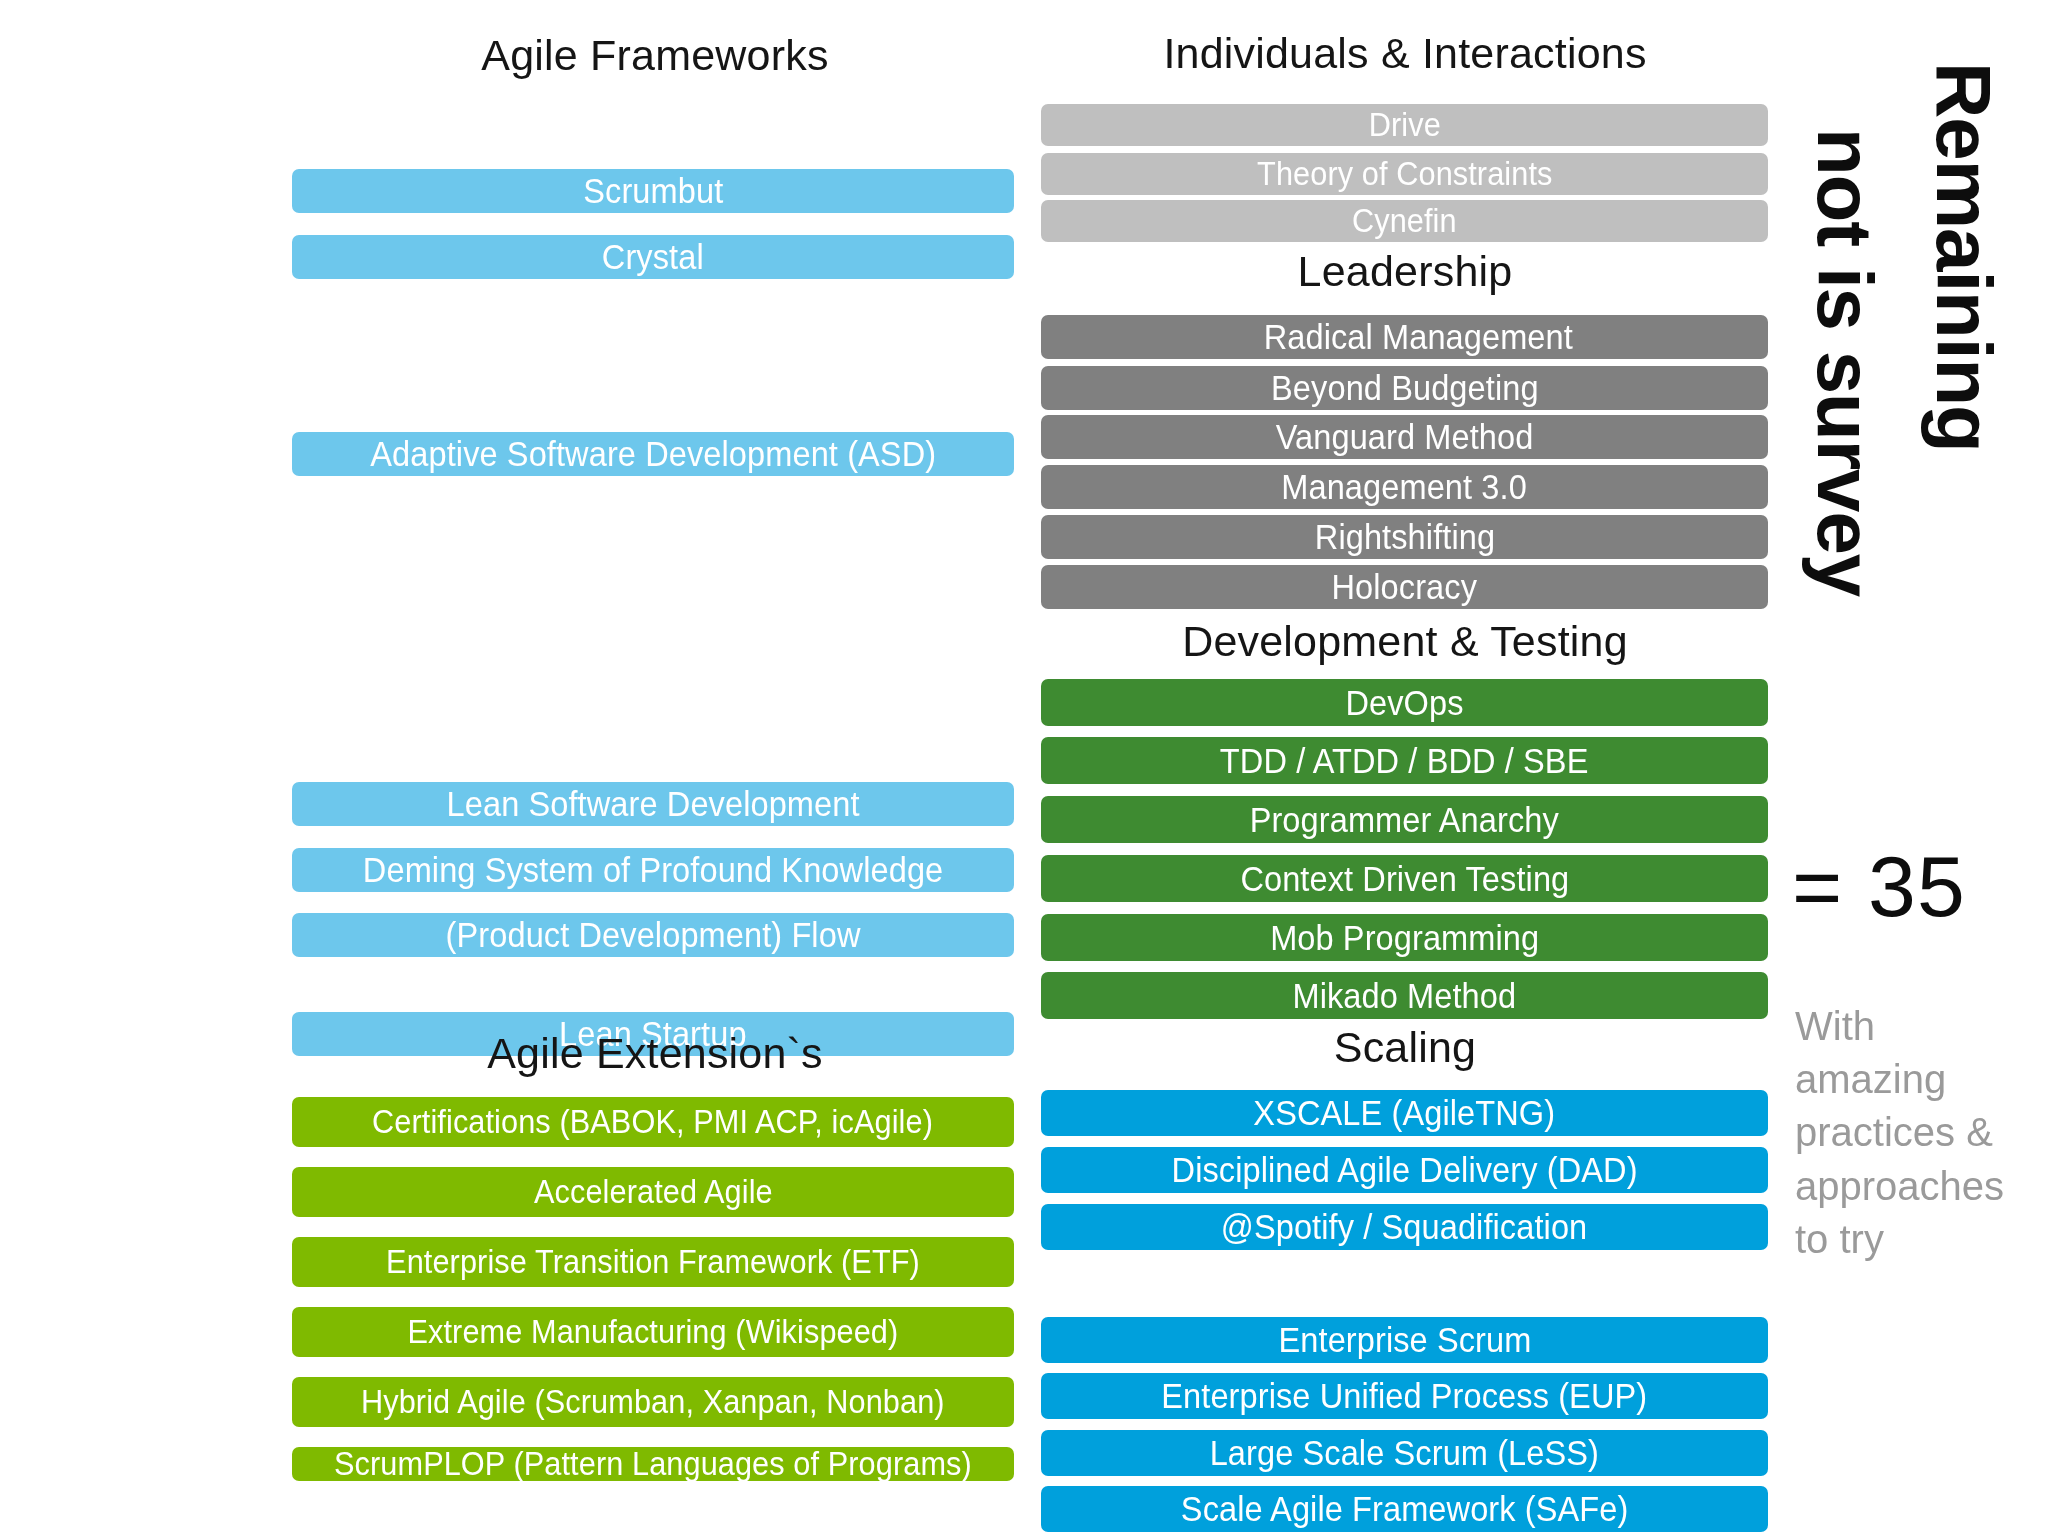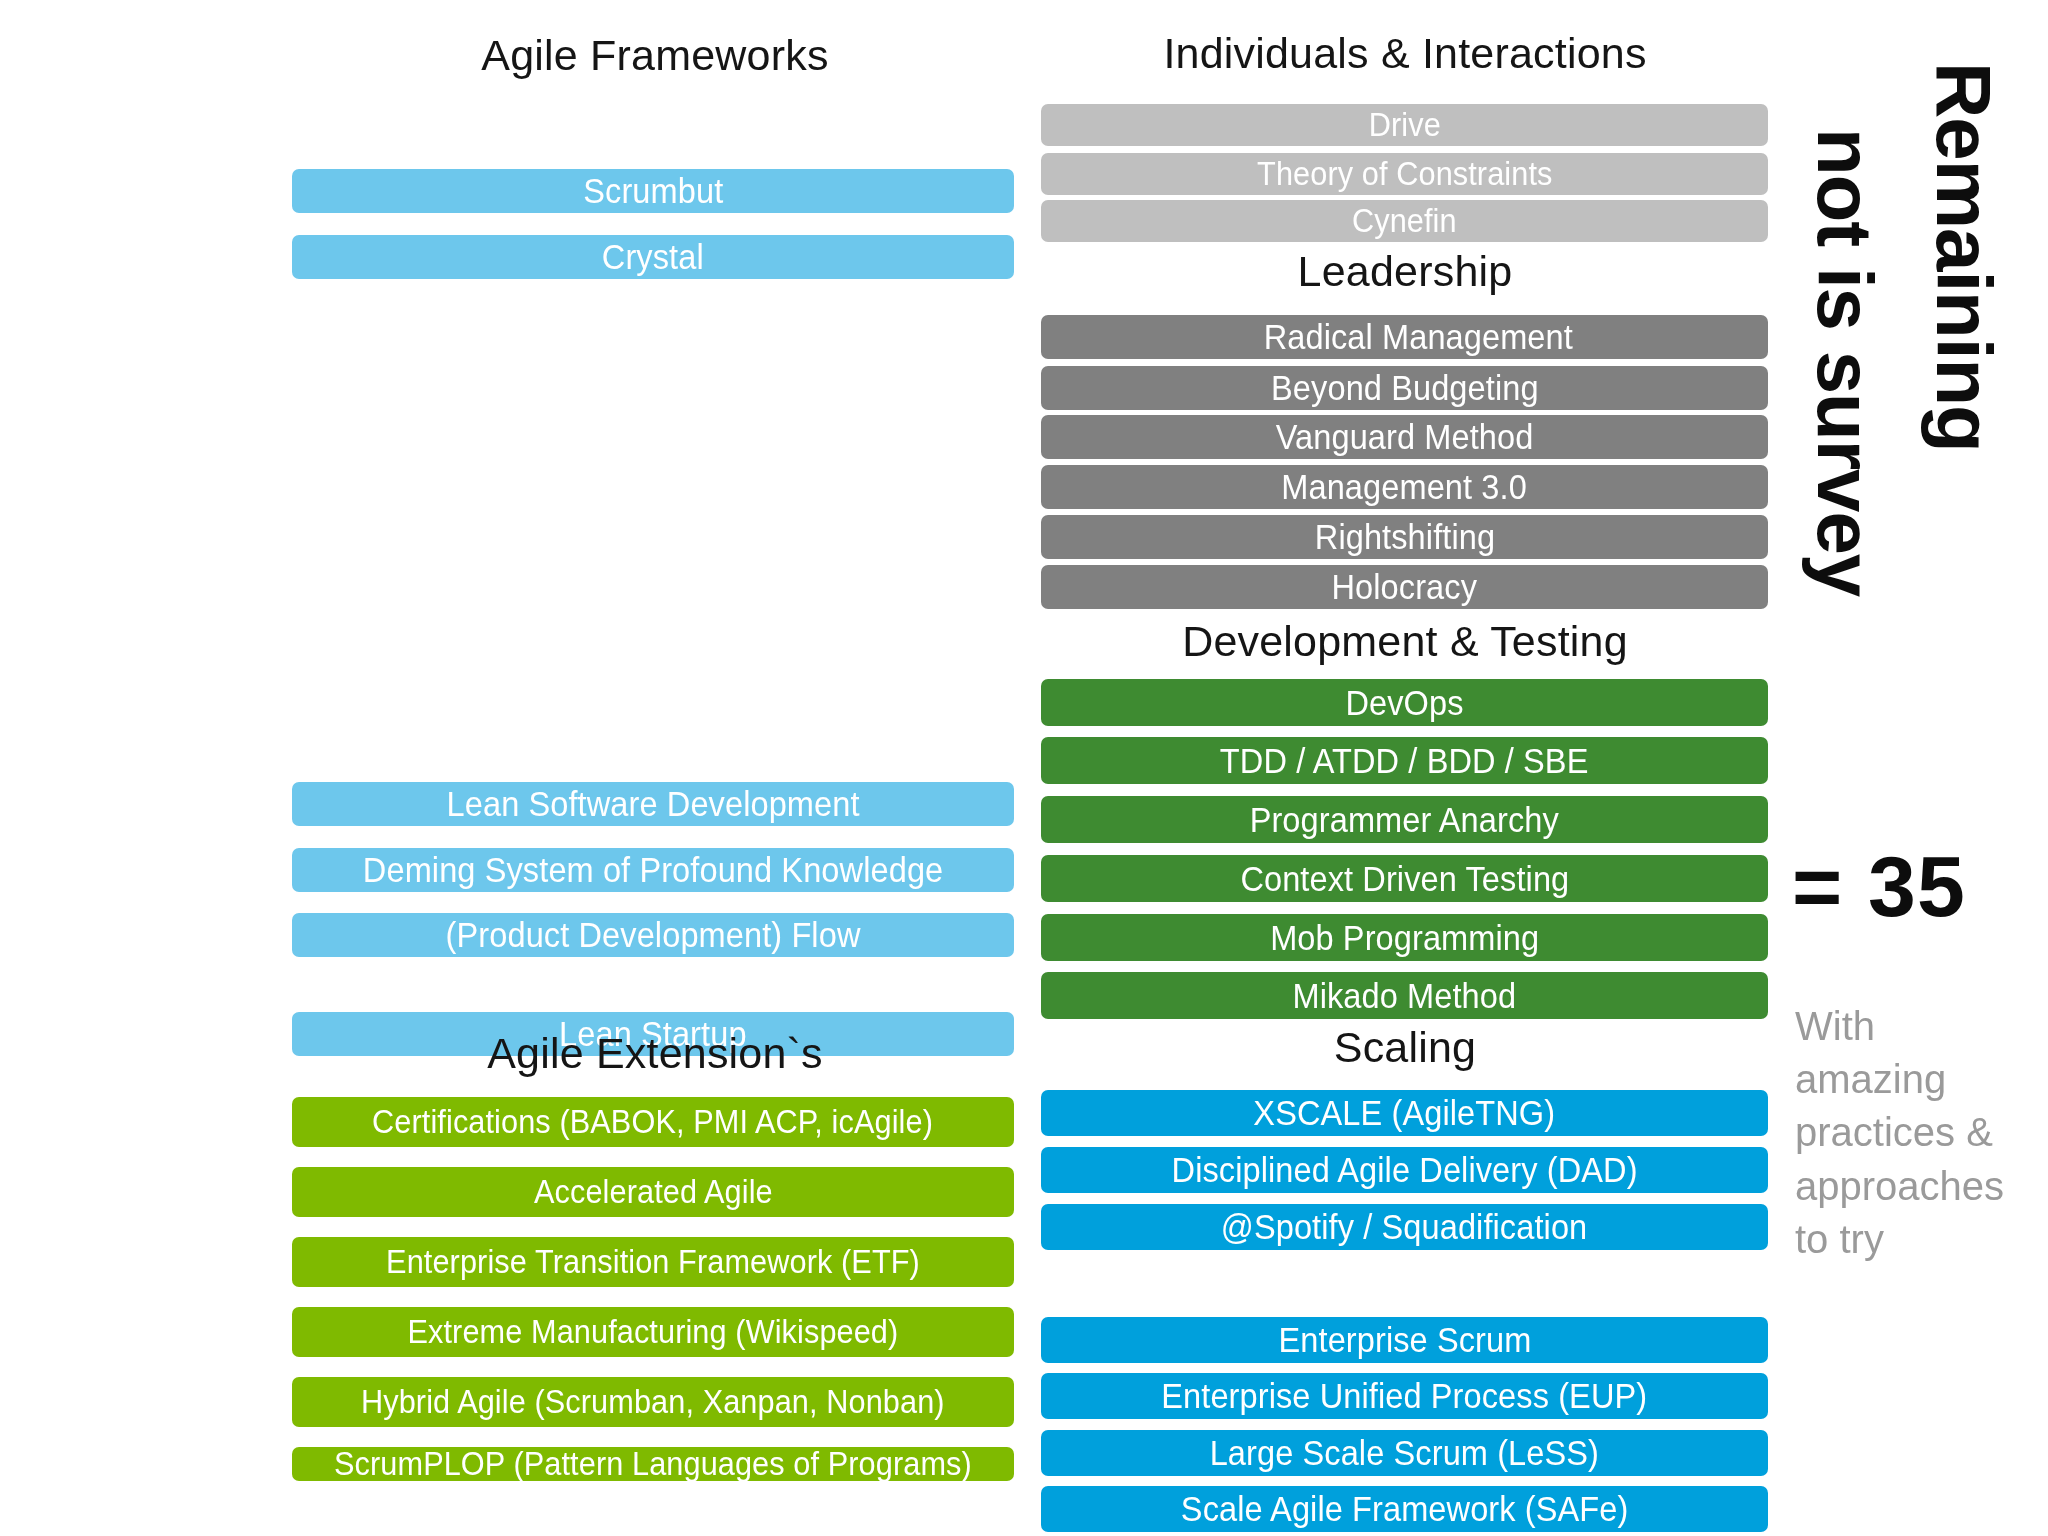--- a/index.html
+++ b/index.html
@@ -60,21 +60,21 @@
     font-weight:700;
     color:#0d0d0d;
     font-size:78px;
     line-height:1;
     letter-spacing:-1px;
   }
 
   .eq35{
     position:absolute;
     font-family:"Liberation Sans", sans-serif;
-    font-weight:700;
+    font-weight:400;
     color:#0d0d0d;
     font-size:86px;
     line-height:1;
     white-space:nowrap;
     letter-spacing:1px;
   }
 
   .note{
     position:absolute;
     font-family:"Liberation Sans", sans-serif;
@@ -93,20 +93,23 @@
   <div class="col-title" style="left:290px;top:34px;width:730px;">Agile Frameworks</div>
 
   <div class="bar b-lightblue" style="left:292px;top:169px;width:722px;height:44px;font-size:35px;">
     <span>Scrumbut</span>
   </div>
 
   <div class="bar b-lightblue" style="left:292px;top:235px;width:722px;height:44px;font-size:35px;">
     <span>Crystal</span>
   </div>
 
+  <div class="bar b-lightblue" style="left:292px;top:432px;width:722px;height:44px;font-size:35px;">
+    <span>Adaptive Software Development (ASD)</span>
+  </div>
 
   <div class="bar b-lightblue" style="left:292px;top:782px;width:722px;height:44px;font-size:35px;">
     <span>Lean Software Development</span>
   </div>
 
   <div class="bar b-lightblue" style="left:292px;top:848px;width:722px;height:44px;font-size:35px;">
     <span>Deming System of Profound Knowledge</span>
   </div>
 
   <div class="bar b-lightblue" style="left:292px;top:913px;width:722px;height:44px;font-size:35px;">

